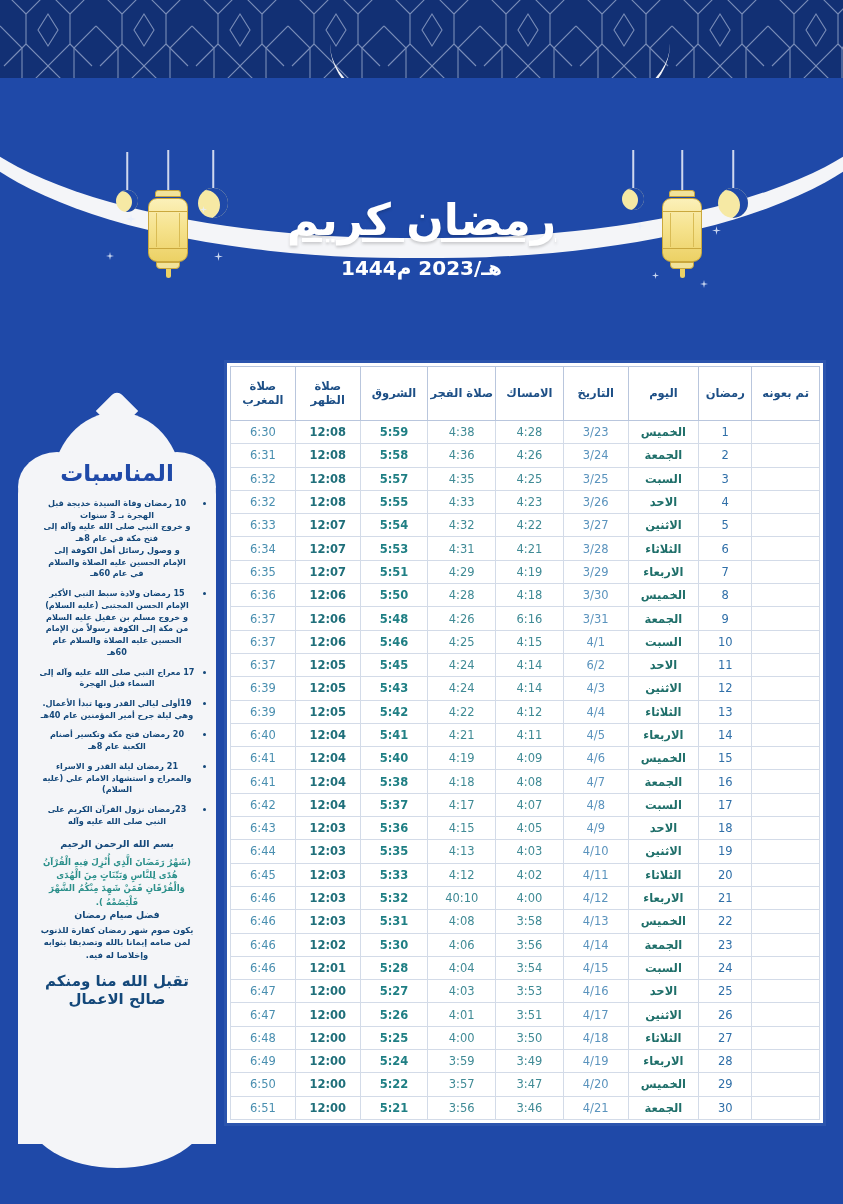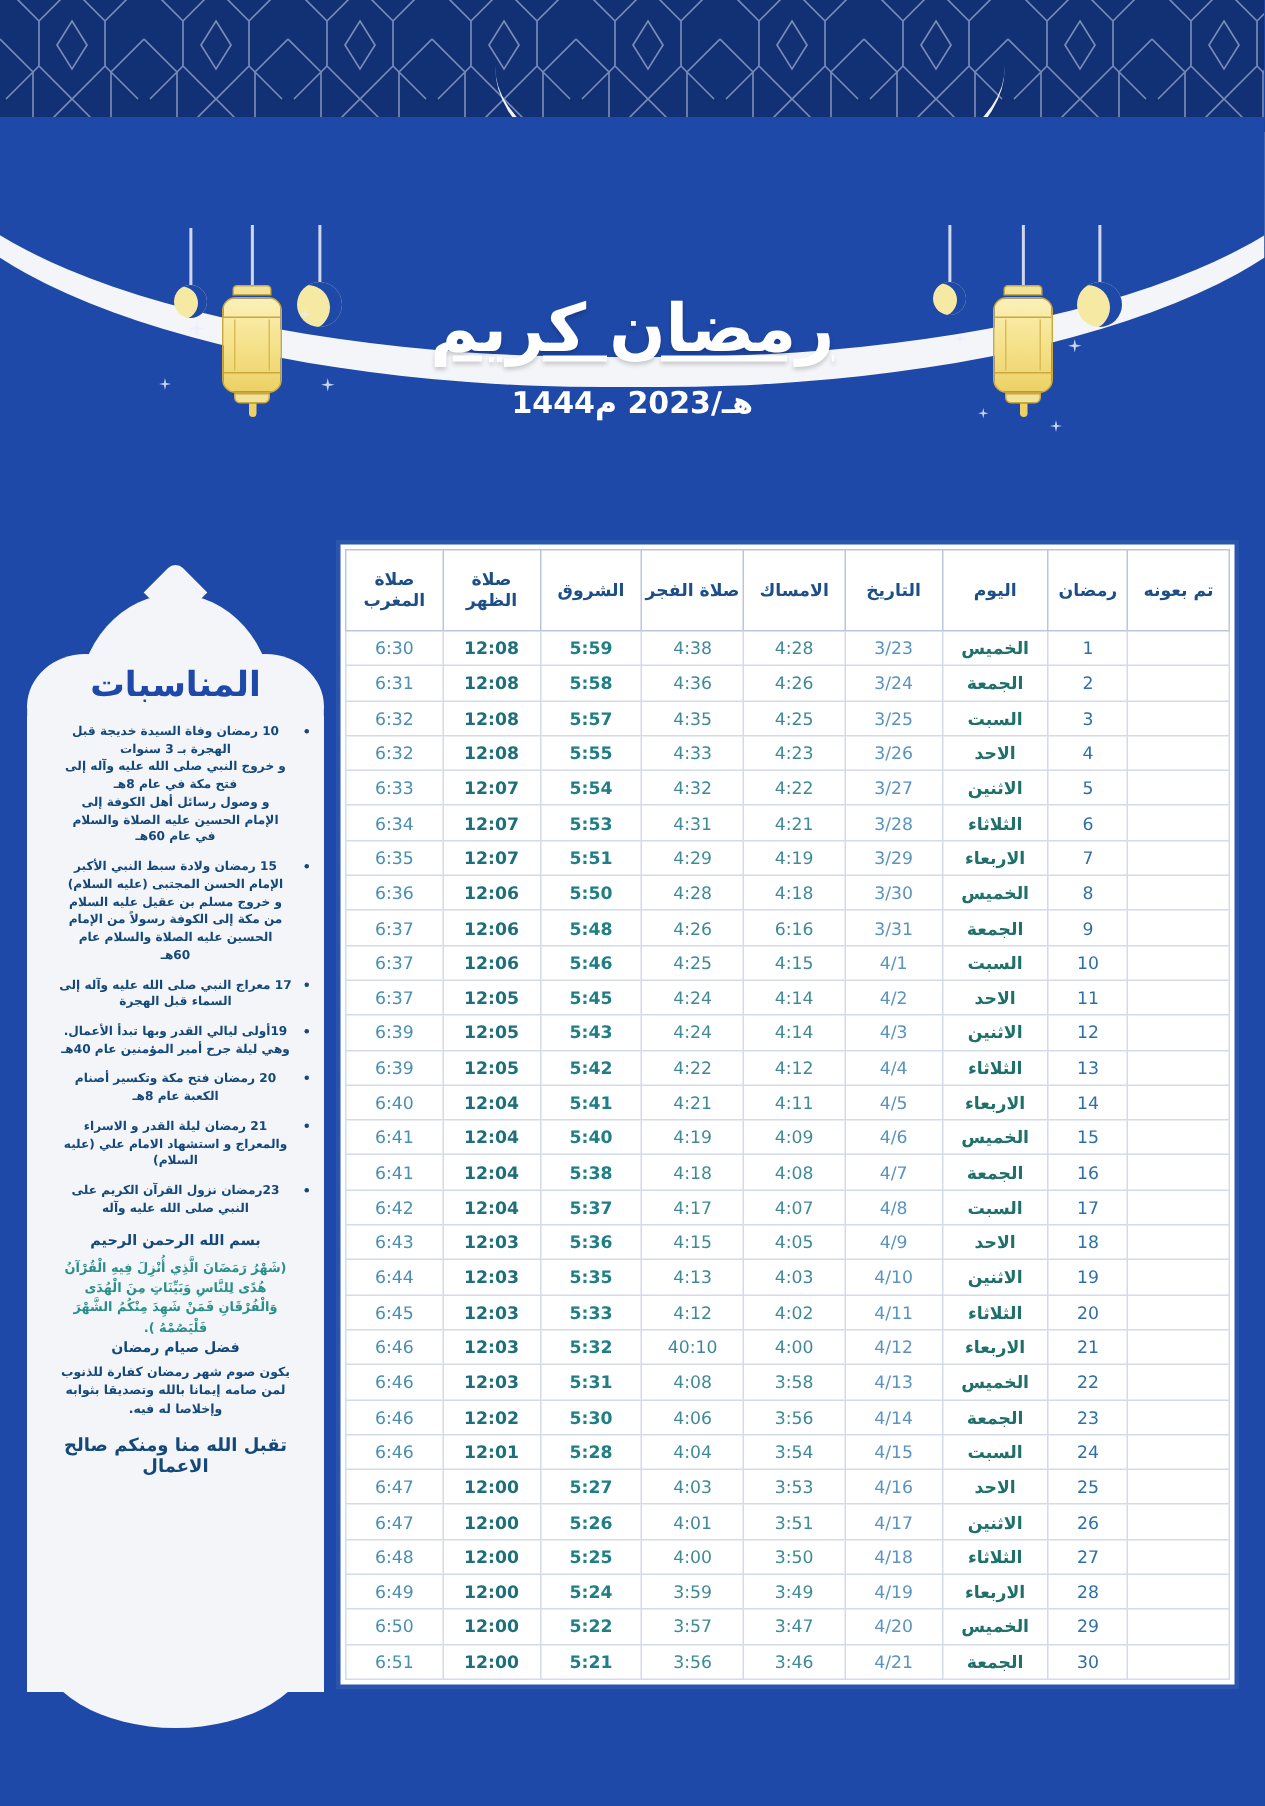--- a/index.html
+++ b/index.html
@@ -163,21 +163,21 @@
     font-weight: bold;
     color: #ffffff;
     direction: ltr;
     letter-spacing: .5px;
   }
 
   
   .sidebar {
     position: absolute;
     left: 18px;
-    top: 396px;
+    top: 412px;
     width: 198px;
     height: 756px;
     z-index: 6;
   }
   .arch-top {
     position: absolute;
     left: 50%; top: 0;
     transform: translateX(-50%);
     width: 130px; height: 74px;
     background: #f4f5f8;
@@ -281,21 +281,21 @@
   .fadl-body {
     margin-top: 4px;
     font-size: 8.3px;
     font-weight: bold;
     color: #14487a;
     line-height: 1.5;
     padding: 0 6px;
   }
   .dua {
     margin-top: 11px;
-    font-size: 12px;
+    font-size: 15px;
     font-weight: bold;
     color: #14487a;
   }
 
   
   .table-card {
     position: absolute;
     left: 224px;
     top: 360px;
     width: 602px;
@@ -590,21 +590,21 @@
             <td class="v-imsak">4:15</td>
             <td class="v-fajr">4:25</td>
             <td class="v-shuruq">5:46</td>
             <td class="v-dhuhr">12:06</td>
             <td class="v-magrib">6:37</td>
           </tr>
           <tr>
             <td class="v-check"></td>
             <td class="v-ram">11</td>
             <td class="v-day">الاحد</td>
-            <td class="v-date">4/2</td>
+            <td class="v-date">6/2</td>
             <td class="v-imsak">4:14</td>
             <td class="v-fajr">4:24</td>
             <td class="v-shuruq">5:45</td>
             <td class="v-dhuhr">12:05</td>
             <td class="v-magrib">6:37</td>
           </tr>
           <tr>
             <td class="v-check"></td>
             <td class="v-ram">12</td>
             <td class="v-day">الاثنين</td>

